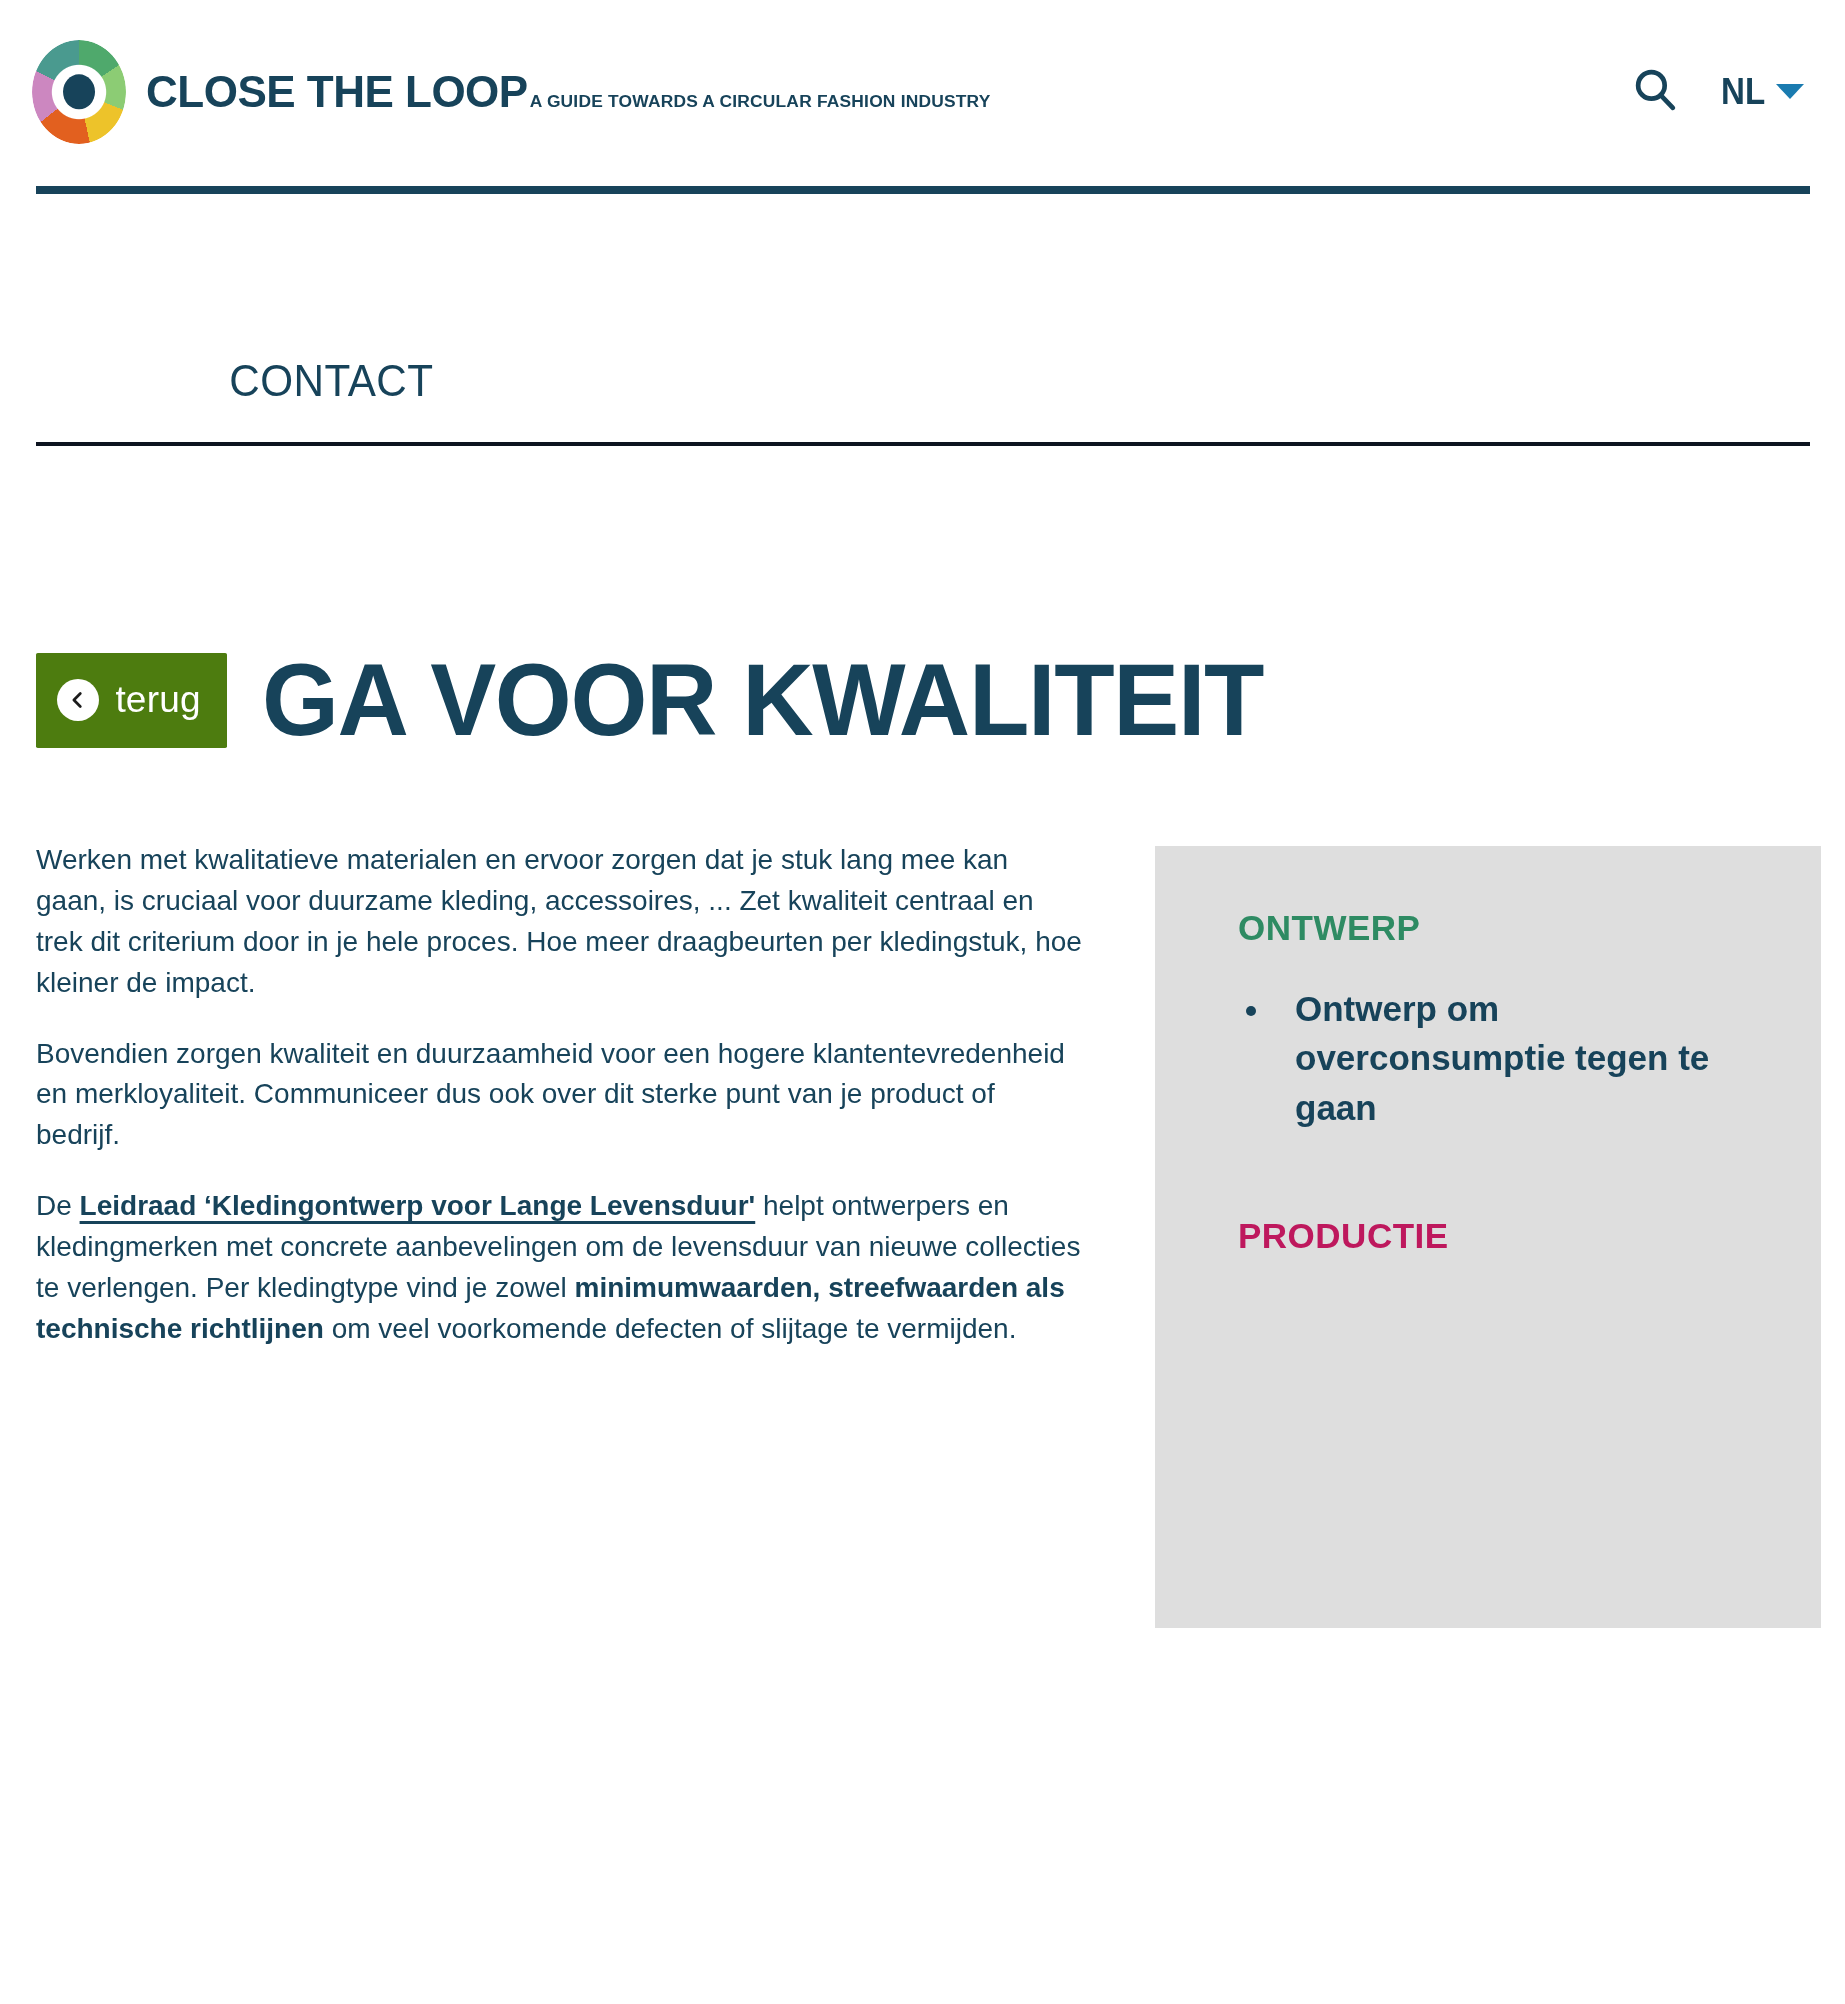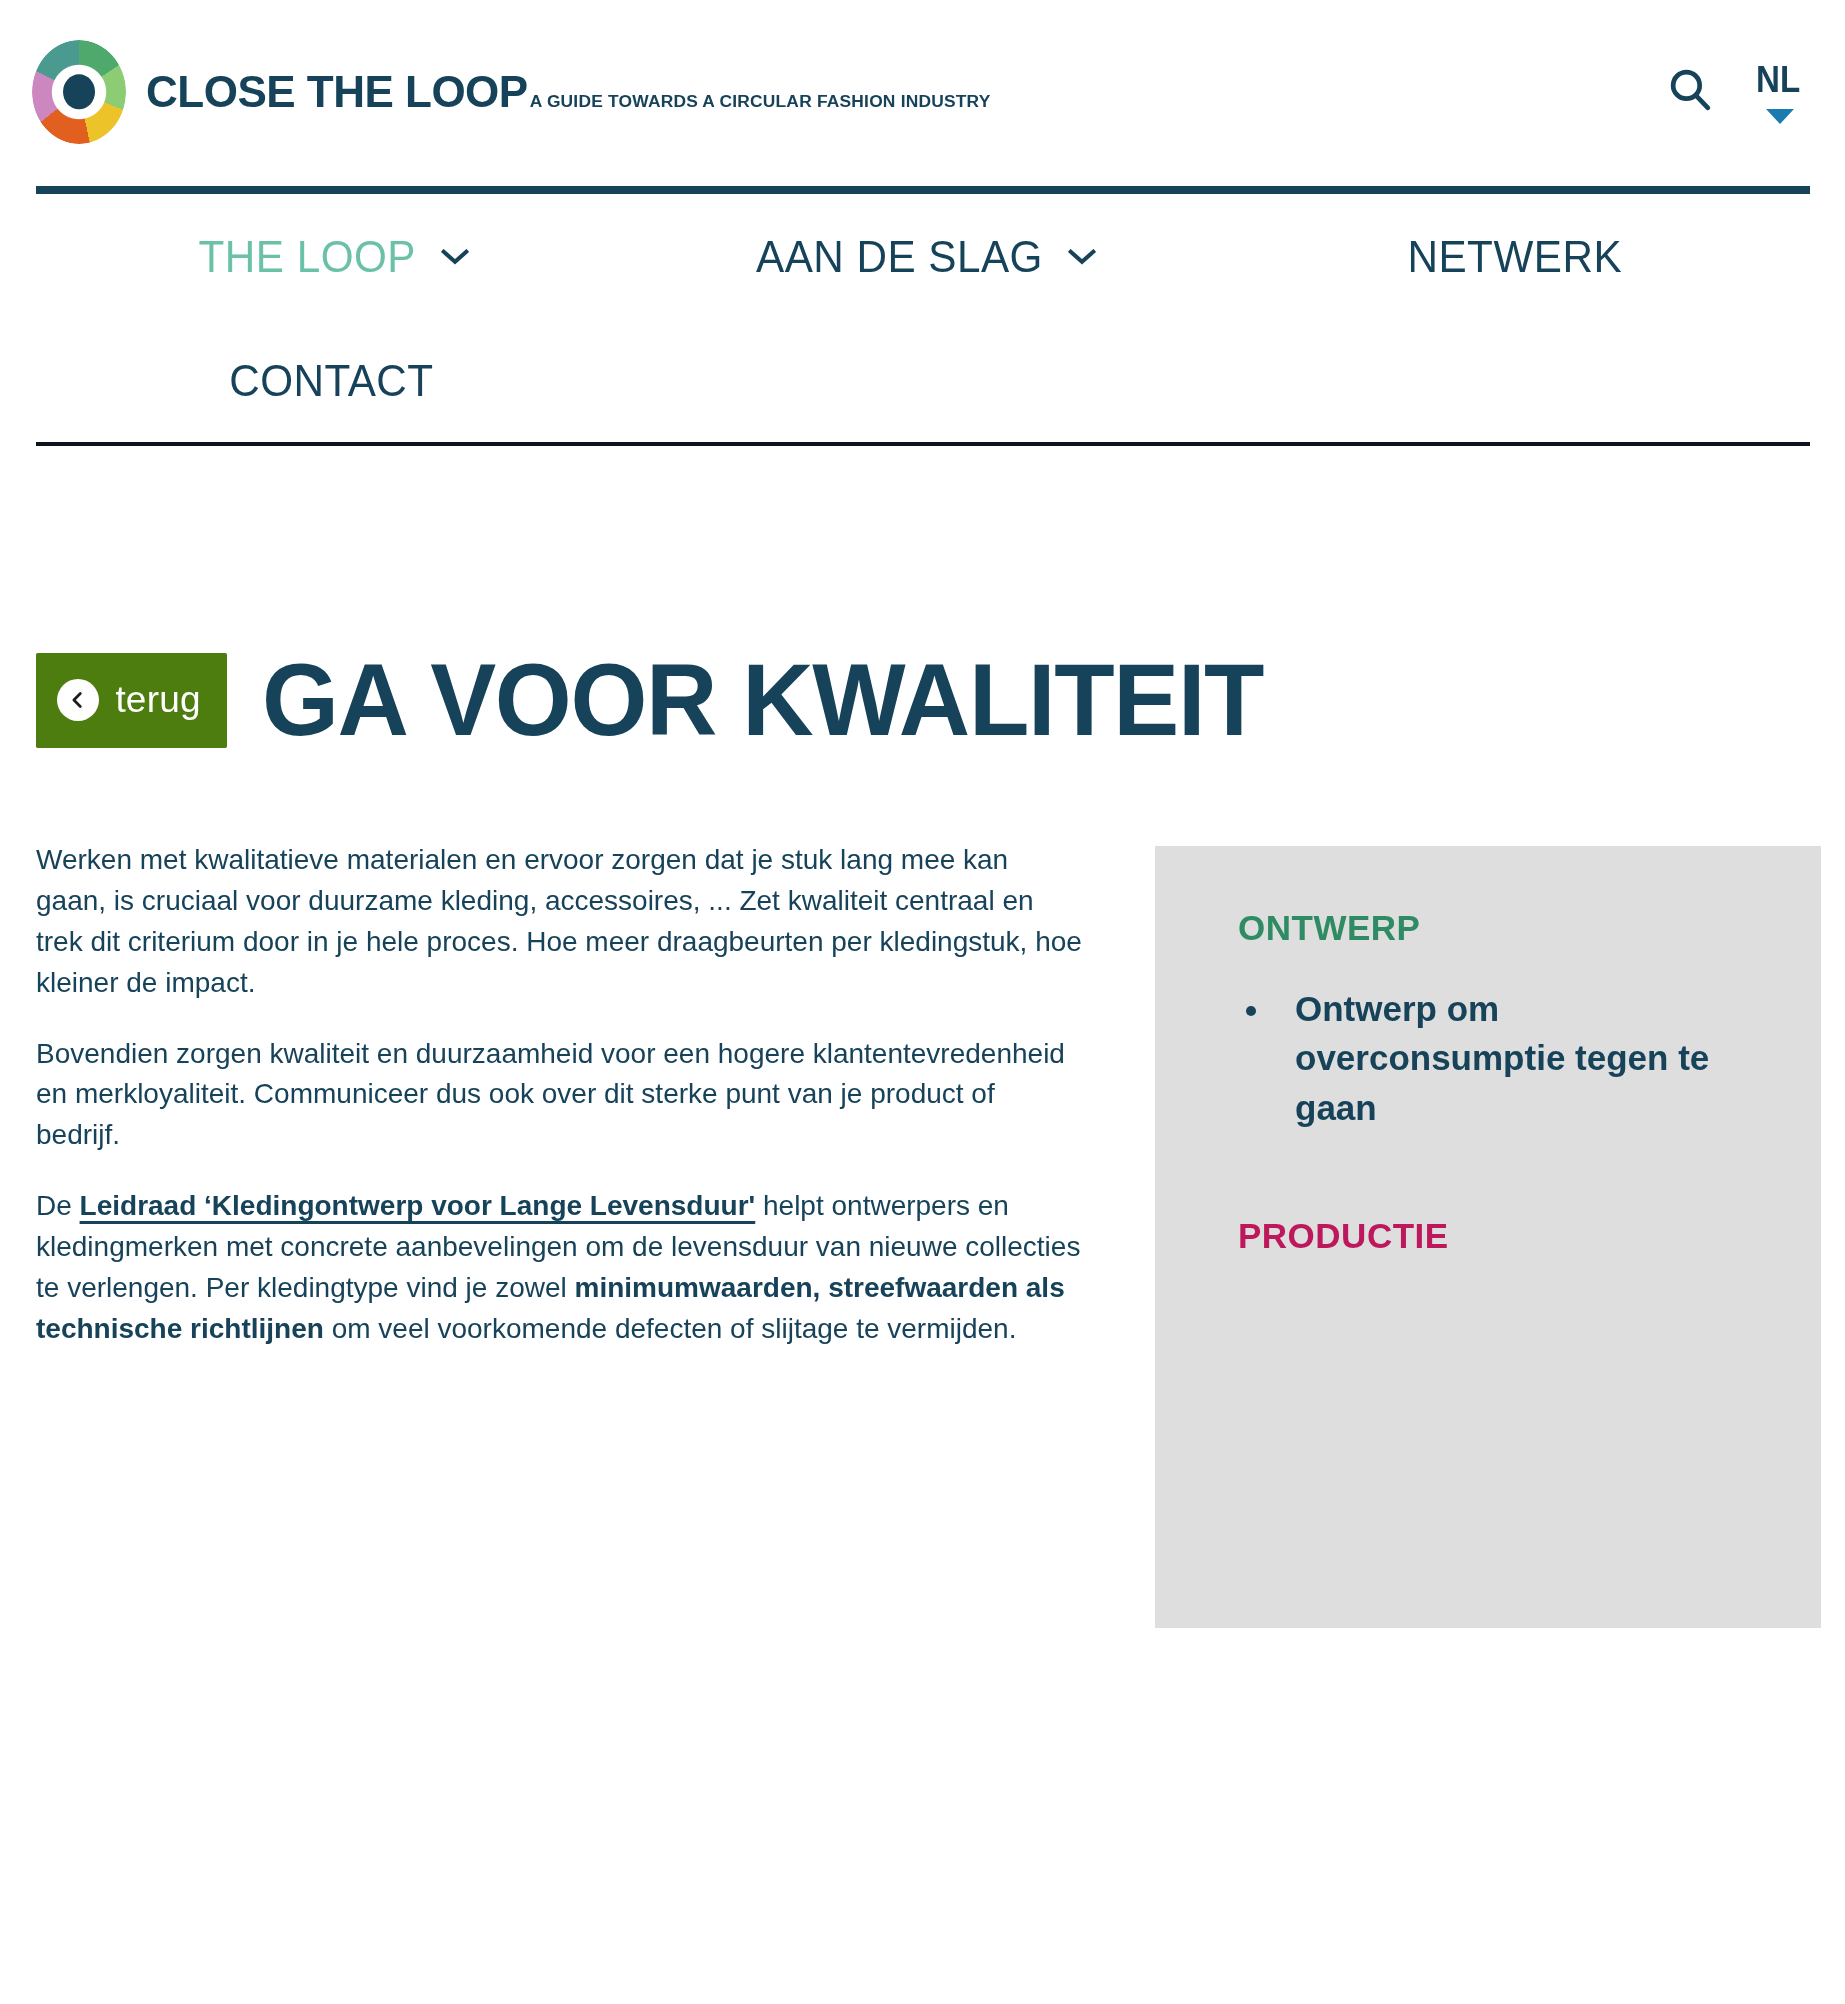--- a/index.html
+++ b/index.html
@@ -80,21 +80,21 @@
     position: absolute;
     right: 41px; top: 0; height: 183px;
     display: flex; align-items: center; gap: 41px;
   }
   .search-btn {
     width: 49px; height: 49px;
     display: flex; align-items: center; justify-content: center;
     background: none; border: none; cursor: pointer;
   }
   .lang {
-    display: flex; align-items: center; gap: 7.3px; cursor: pointer; flex-direction: column;
+    display: flex; align-items: center; gap: 7.3px; cursor: pointer;
   }
   .lang-label {
     font-size: 36px; font-weight: 700; color: #17435a;
     transform: scaleX(0.92); transform-origin: left center;
   }
   .caret {
     width: 0; height: 0;
     border-left: 14.6px solid transparent;
     border-right: 14.6px solid transparent;
     border-top: 15.5px solid #1a7bb0;
@@ -267,41 +267,20 @@
       <div class="lang">
         <span class="lang-label">NL</span>
         <span class="caret"></span>
       </div>
     </div>
   </div>
 
   <div class="nav-rule-top"></div>
   <div class="nav">
 
-    <div class="nav-row row1">
-      <div class="nav-cell active">
-        <span class="nav-label">THE LOOP</span>
-        <span class="chev">
-          <svg width="28" height="15.5" viewBox="0 0 62 34">
-              <polyline points="6,6 31,28 56,6" fill="none" stroke="#17435a" stroke-width="9" stroke-linecap="square"></polyline>
-            </svg>
-        </span>
-      </div>
-      <div class="nav-cell">
-        <span class="nav-label">AAN DE SLAG</span>
-        <span class="chev">
-          <svg width="28" height="15.5" viewBox="0 0 62 34">
-              <polyline points="6,6 31,28 56,6" fill="none" stroke="#17435a" stroke-width="9" stroke-linecap="square"></polyline>
-            </svg>
-        </span>
-      </div>
-      <div class="nav-cell">
-        <span class="nav-label">NETWERK</span>
-      </div>
-    </div>
 
     <div class="nav-row row2">
       <div class="nav-cell">
         <span class="nav-label">CONTACT</span>
       </div>
       <div class="nav-cell"></div>
     </div>
   </div>
   <div class="nav-rule-bottom"></div>
 

